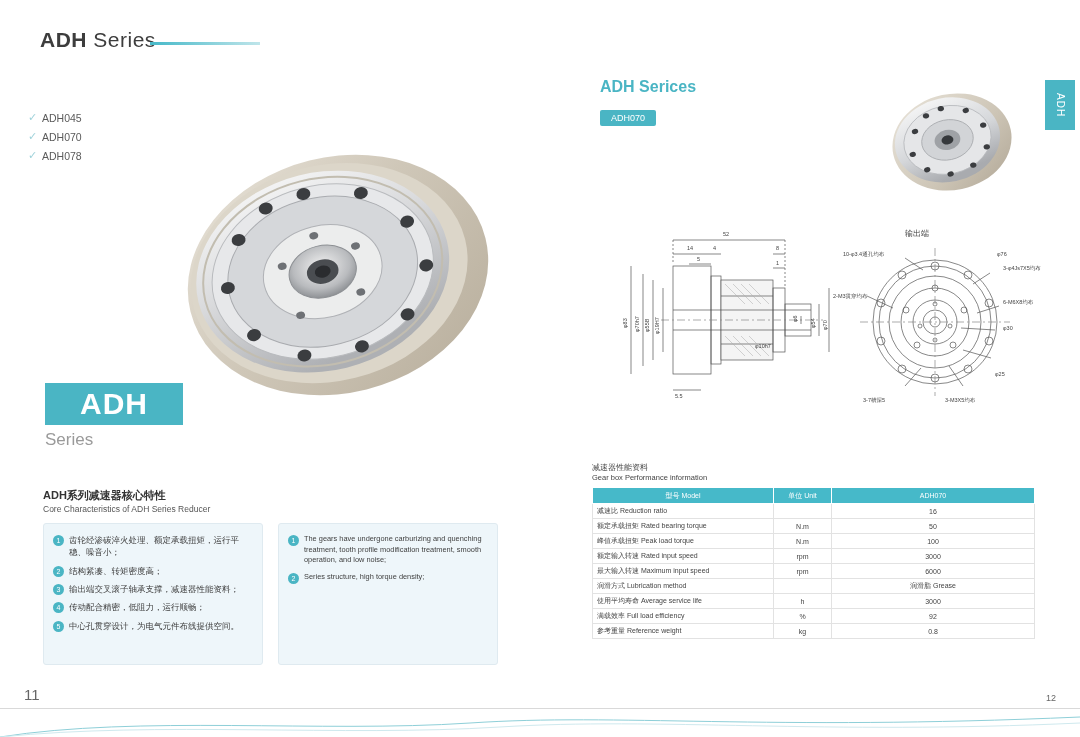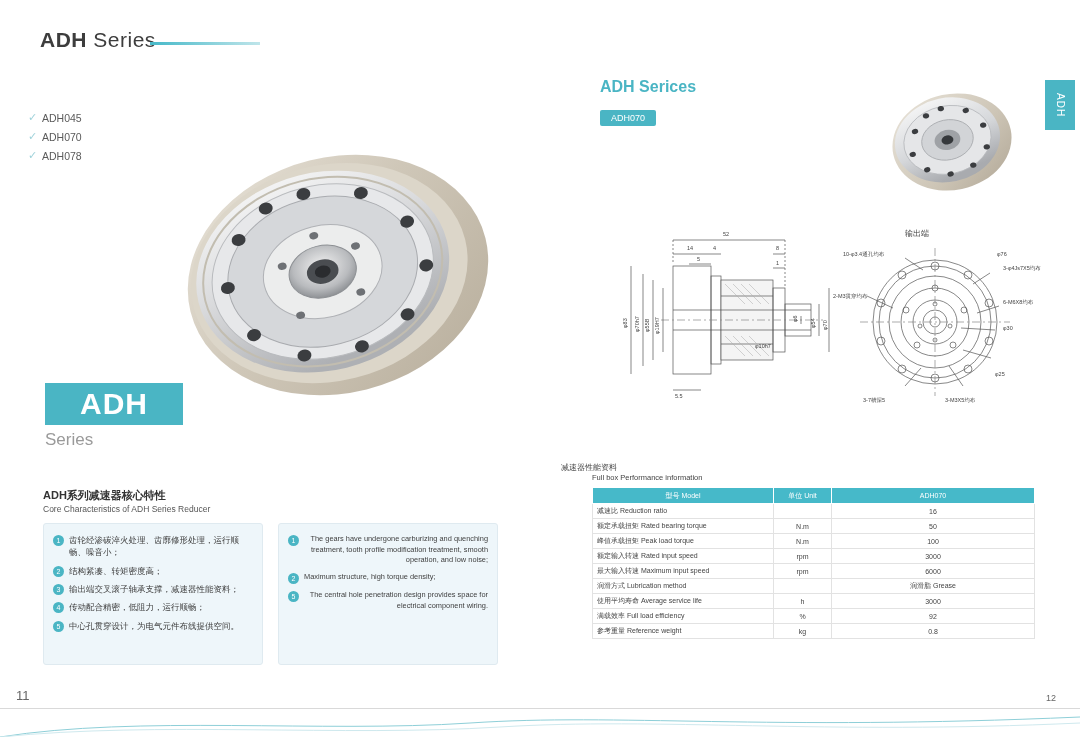--- a/index.html
+++ b/index.html
@@ -51,59 +51,59 @@
   .feat-zh{left:43px;top:523px;width:218px;height:140px;}
   .feat-en{left:278px;top:523px;width:218px;height:140px;}
   .feat-list{padding:10px 9px 0 9px;}
   .feat-li{display:flex;margin-bottom:6px;}
   .num{
     flex:0 0 11px;width:11px;height:11px;border-radius:50%;
     background:#4ab5c4;color:#fff;font-size:7px;line-height:11px;text-align:center;
     margin-right:5px;margin-top:1px;
   }
   .feat-zh .txt{font-size:8.5px;line-height:1.45;color:#3e3e3e;}
-  .feat-en .txt{font-size:7.4px;line-height:1.45;color:#3e3e3e;text-align:right;}
+  .feat-en .txt{font-size:7.4px;line-height:1.45;color:#3e3e3e;}
 
   
   .r-title{position:absolute;left:60px;top:78px;font-size:16px;font-weight:bold;color:#4ab5c4;}
   .r-tab{
     position:absolute;left:60px;top:110px;width:56px;height:16px;background:#4ab5c4;
     color:#fff;font-size:9px;display:flex;align-items:center;justify-content:center;
     border-radius:2px;
   }
   .side-tab{
     position:absolute;left:505px;top:80px;width:30px;height:50px;background:#4ab5c4;
     color:#fff;font-size:10px;display:flex;align-items:center;justify-content:center;
   }
   .side-tab span{writing-mode:vertical-rl;letter-spacing:1px;}
 
   .r-photo{position:absolute;left:345px;top:80px;width:135px;height:130px;}
 
   .dwg-panel{position:absolute;left:65px;top:218px;width:460px;height:215px;}
 
-  .gb-zh{position:absolute;left:561px;top:462px;font-size:8px;color:#444;}
+  .gb-zh{position:absolute;left:592px;top:462px;font-size:8px;color:#444;}
   .gb-en{position:absolute;left:592px;top:473px;font-size:7.5px;color:#444;}
 
   
   table.spec{
     position:absolute;left:592px;top:487px;width:443px;border-collapse:collapse;
     font-size:7px;
   }
   table.spec th{
     background:#46b9c9;color:#fff;font-weight:normal;height:13px;border:1px solid #ffffff;
   }
   table.spec td{
     border:1px solid #e2e2e2;height:12px;text-align:center;color:#444;background:#fff;
   }
   table.spec td.name{text-align:left;padding-left:4px;width:175px;}
   table.spec td.unit{width:55px;}
 
   
   .foot-rule{position:absolute;left:0;bottom:28px;width:1080px;height:1px;background:#d9d9d9;}
-  .pg-l{position:absolute;left:16px;bottom:34px;font-size:13px;color:#666;}
+  .pg-l{position:absolute;left:24px;bottom:34px;font-size:15px;color:#666;}
   .pg-r{position:absolute;right:24px;bottom:34px;font-size:9px;color:#666;}
   .foot-swoosh{position:absolute;left:0;bottom:0;width:1080px;height:26px;overflow:hidden;}
 </style>
 </head>
 <body>
 
 <div class="page left-page">
 
   <div class="hdr">
     <div class="hdr-title">
@@ -188,21 +188,21 @@
   <div class="adh-badge">ADH</div>
   <div class="adh-series-sub">Series</div>
 
   <div class="core-zh">ADH系列减速器核心特性</div>
   <div class="core-en">Core Characteristics of ADH Series Reducer</div>
 
   <div class="feat-box feat-zh">
     <div class="feat-list">
       <div class="feat-li">
         <div class="num">1</div>
-        <div class="txt">齿轮经渗碳淬火处理、齿廓修形处理，运行顺畅、噪音小；</div>
+        <div class="txt">齿轮经渗碳淬火处理、额定承载扭矩，运行平稳、噪音小；</div>
       </div>
       <div class="feat-li">
         <div class="num">2</div>
         <div class="txt">结构紧凑、转矩密度高；</div>
       </div>
       <div class="feat-li">
         <div class="num">3</div>
         <div class="txt">输出端交叉滚子轴承支撑，减速器性能资料；</div>
       </div>
       <div class="feat-li">
@@ -217,25 +217,21 @@
   </div>
 
   <div class="feat-box feat-en">
     <div class="feat-list">
       <div class="feat-li">
         <div class="num">1</div>
         <div class="txt">The gears have undergone carburizing and quenching treatment, tooth profile modification treatment, smooth operation, and low noise;</div>
       </div>
       <div class="feat-li">
         <div class="num">2</div>
-        <div class="txt">Maximum structure, high torque density;</div>
-      </div>
-      <div class="feat-li">
-        <div class="num">5</div>
-        <div class="txt">The central hole penetration design provides space for electrical component wiring.</div>
+        <div class="txt">Series structure, high torque density;</div>
       </div>
     </div>
   </div>
 
 </div>
 
 <div class="page right-page">
 
   <div class="r-title">ADH Serices</div>
   <div class="r-tab">ADH070</div>
@@ -405,21 +401,21 @@
         <text x="390" y="158">φ25</text>
         <text x="258" y="184">3-7槽深5</text>
         <text x="340" y="184">3-M3X5均布</text>
       </g>
     </svg>
   </div>
 
 </div>
 
 <div class="gb-zh">减速器性能资料</div>
-<div class="gb-en">Full box Performance information</div>
+<div class="gb-en">Gear box Performance information</div>
 
 <table class="spec">
   <thead>
     <tr>
       <th class="name">型号 Model</th>
       <th class="unit">单位 Unit</th>
       <th>ADH070</th>
     </tr>
   </thead>
   <tbody>

